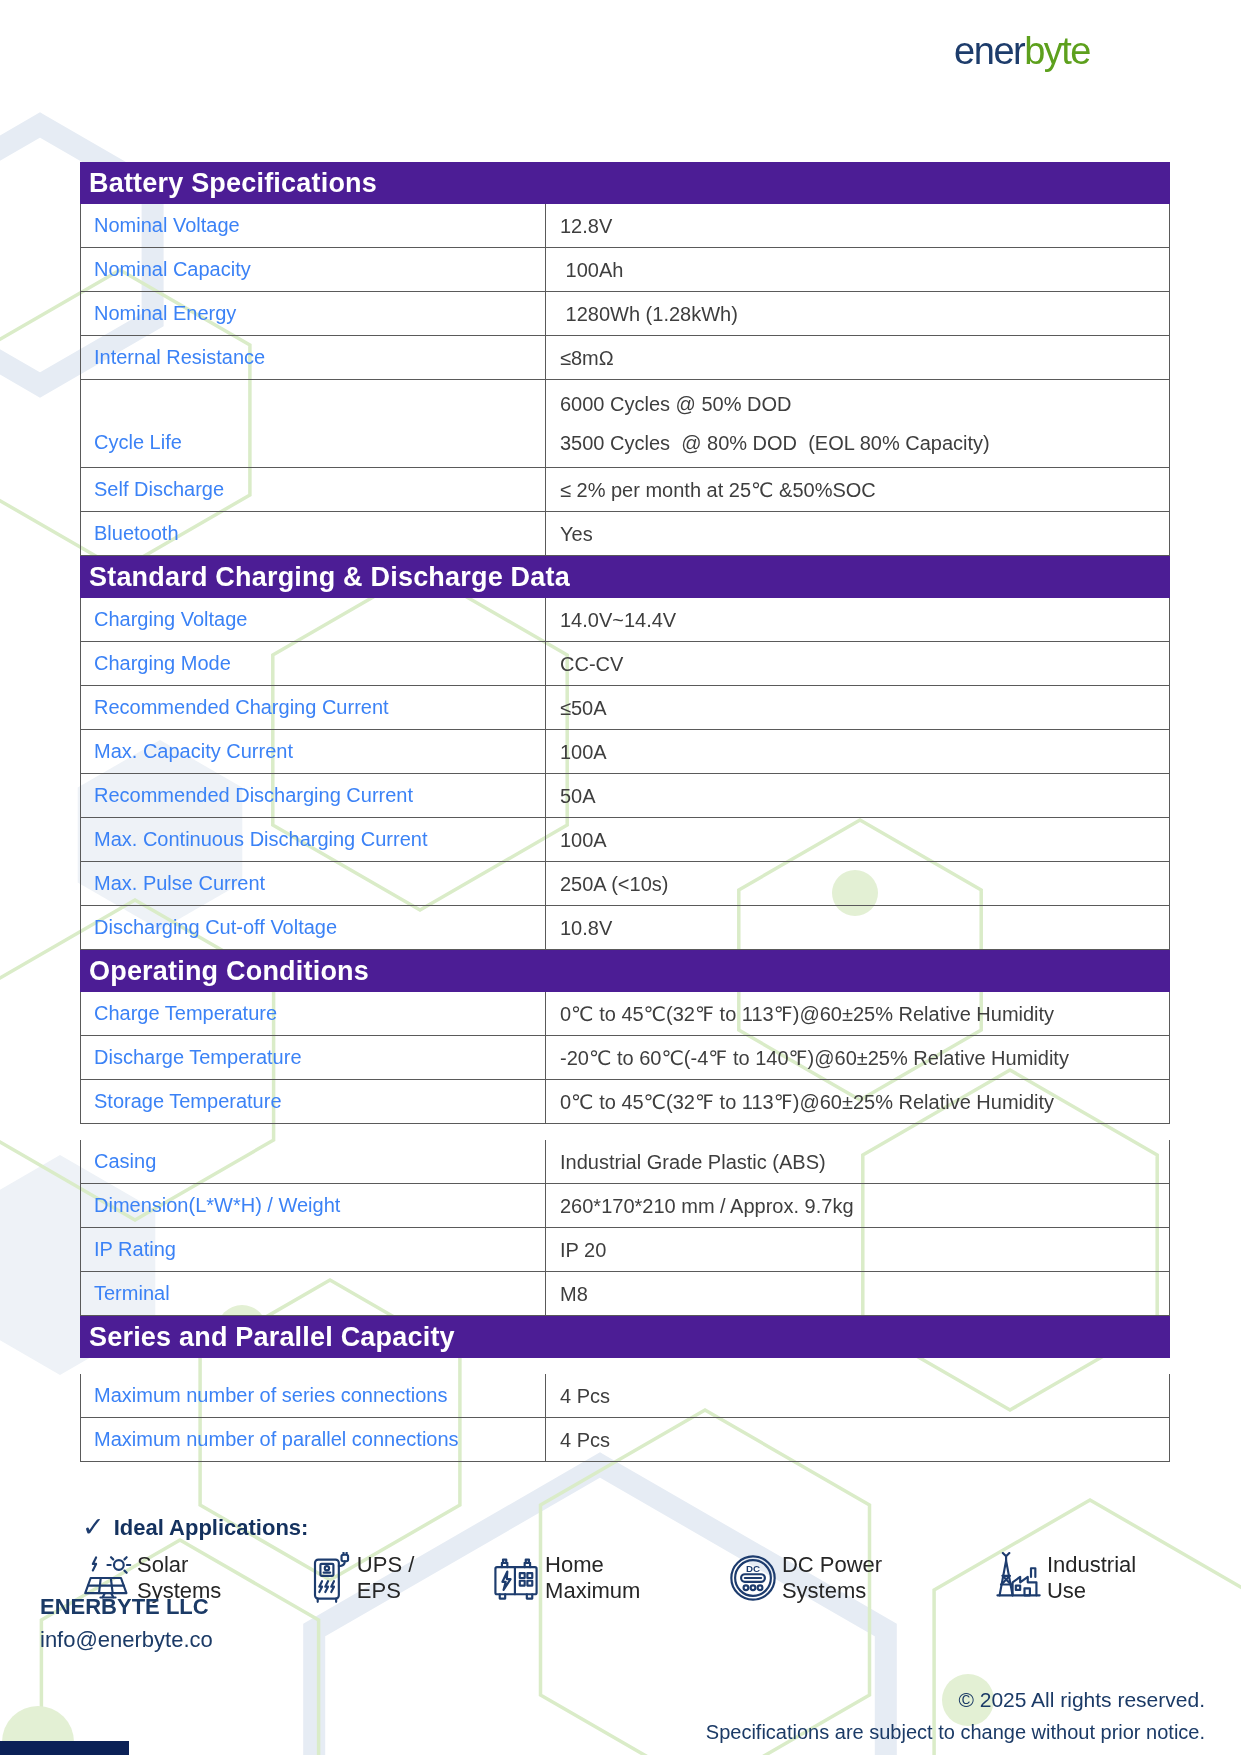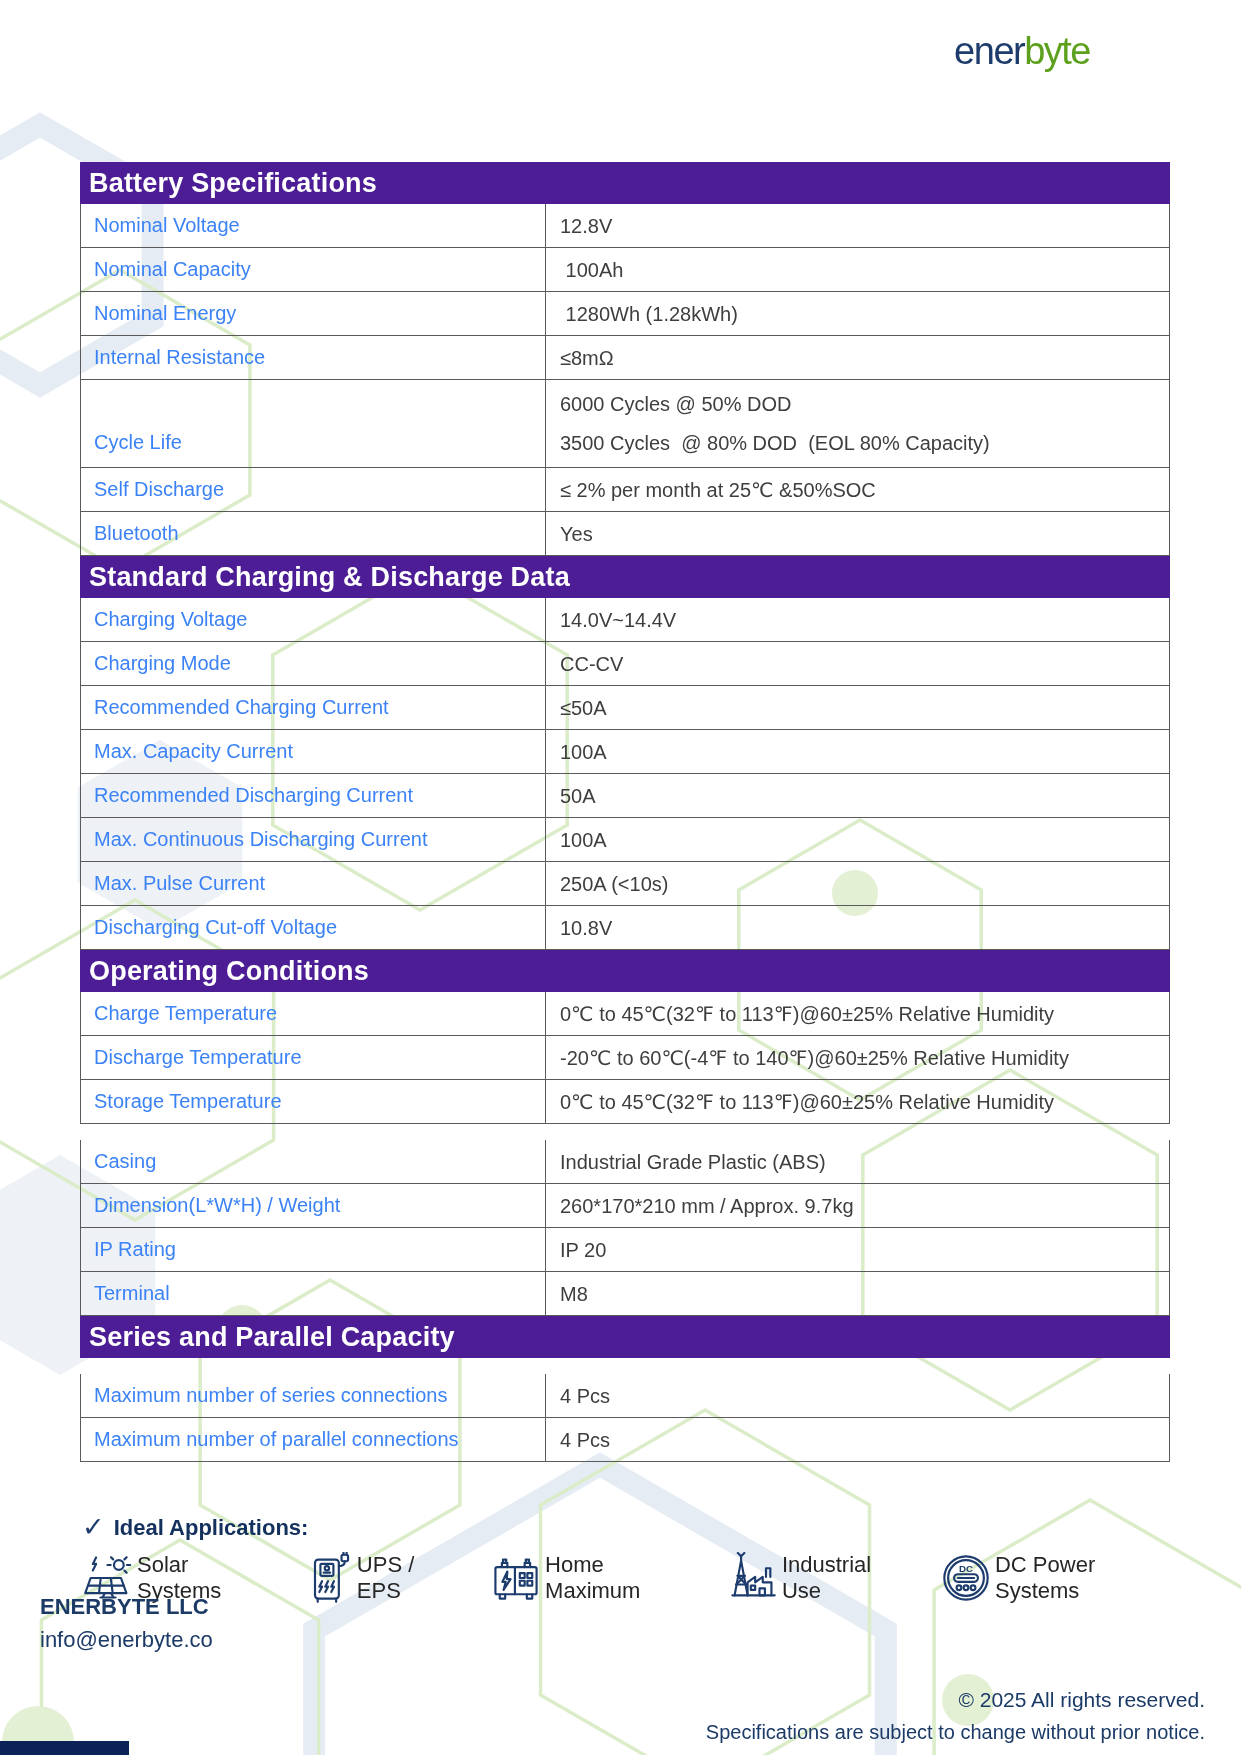--- a/index.html
+++ b/index.html
@@ -279,50 +279,50 @@
             <rect x="34.5" y="26.5" width="4.5" height="4.5"></rect>
             <path d="M9 39 v4 h5 v-4 M34 39 v4 h5 v-4"></path>
           </svg>
         </span>
         <span>Home Maximum</span>
       </div>
 
       <div class="app">
         <span>
           <svg viewBox="0 0 48 48" class="icn">
+            <circle cx="24" cy="24" r="20"></circle>
+            <circle cx="24" cy="24" r="16.5"></circle>
+            <text x="24" y="18.5" font-size="9" font-weight="bold" text-anchor="middle" fill="#1d3c6e" stroke="none" font-family="Liberation Sans, DejaVu Sans, sans-serif">DC</text>
+            <rect x="13" y="20.5" width="22" height="7" rx="3.5"></rect>
+            <path d="M16.5 24 H31.5"></path>
+            <circle cx="17.5" cy="33" r="2.2"></circle>
+            <circle cx="24" cy="33" r="2.2"></circle>
+            <circle cx="30.5" cy="33" r="2.2"></circle>
+          </svg>
+        </span>
+        <span>DC Power Systems</span>
+      </div>
+
+      <div class="app">
+        <span>
+          <svg viewBox="0 0 48 48" class="icn">
             <path d="M13 8 L7 40 M13 8 L19 40"></path>
             <path d="M9.8 22 H16.4 M8.3 30 H18"></path>
             <path d="M9.8 22 L17.5 30 M16.4 22 L8.7 30"></path>
             <path d="M13 8 V4 M13 4 l-3 -3 M13 4 l3 -3"></path>
             <path d="M19 40 V28 l7 -5 v5 l7 -5 v5 h8 v12"></path>
             <path d="M36 23 v-8 h4 v8"></path>
             <rect x="22" y="31" width="4" height="4"></rect>
             <rect x="30" y="33.5" width="5" height="6.5"></rect>
             <path d="M5 40 H44"></path>
           </svg>
         </span>
         <span>Industrial Use</span>
       </div>
 
-      <div class="app">
-        <span>
-          <svg viewBox="0 0 48 48" class="icn">
-            <circle cx="24" cy="24" r="20"></circle>
-            <circle cx="24" cy="24" r="16.5"></circle>
-            <text x="24" y="18.5" font-size="9" font-weight="bold" text-anchor="middle" fill="#1d3c6e" stroke="none" font-family="Liberation Sans, DejaVu Sans, sans-serif">DC</text>
-            <rect x="13" y="20.5" width="22" height="7" rx="3.5"></rect>
-            <path d="M16.5 24 H31.5"></path>
-            <circle cx="17.5" cy="33" r="2.2"></circle>
-            <circle cx="24" cy="33" r="2.2"></circle>
-            <circle cx="30.5" cy="33" r="2.2"></circle>
-          </svg>
-        </span>
-        <span>DC Power Systems</span>
-      </div>
-
     </div>
   </div>
 
   <div class="footer-left">
     <div class="company">ENERBYTE LLC</div>
     <div class="email">info@enerbyte.co</div>
   </div>
   <div class="footer-right">
     <div class="copyright">© 2025 All rights reserved.</div>
     <div class="disclaimer">Specifications are subject to change without prior notice.</div>

